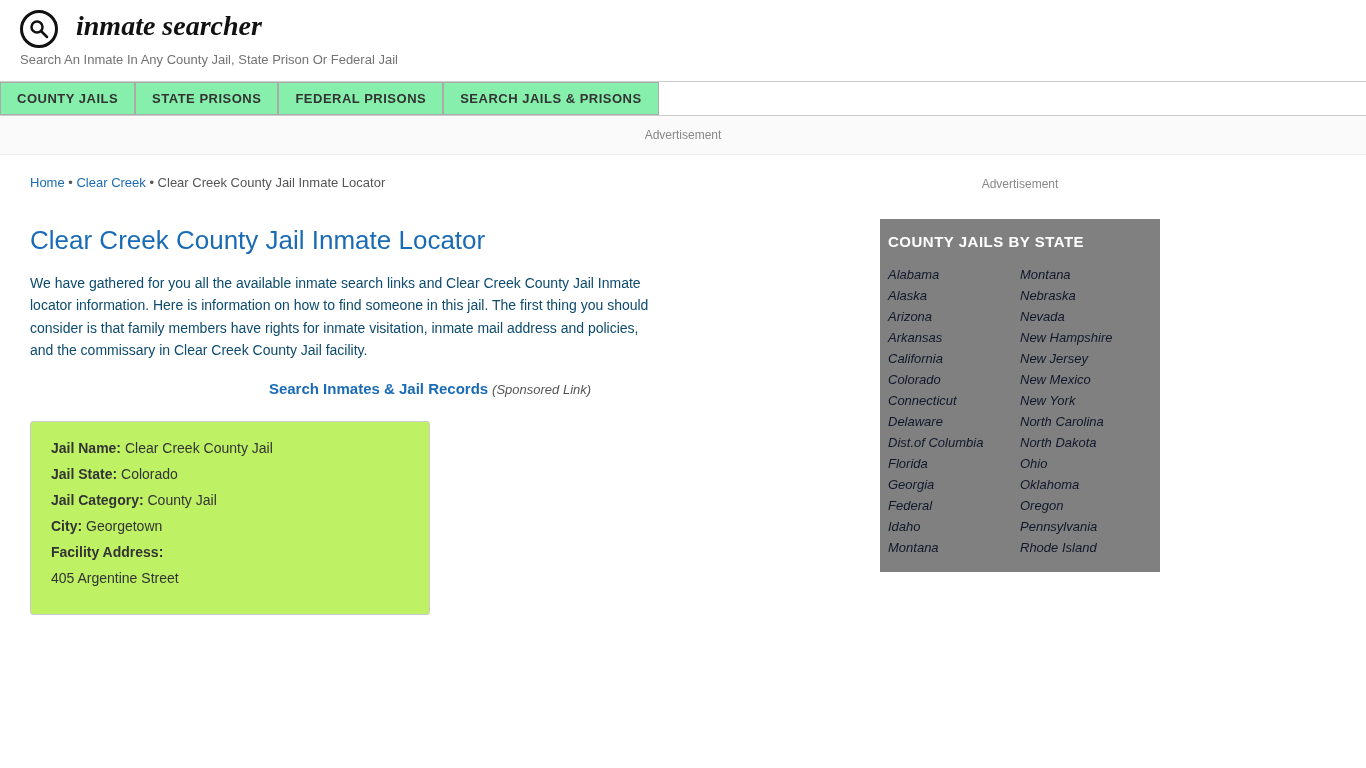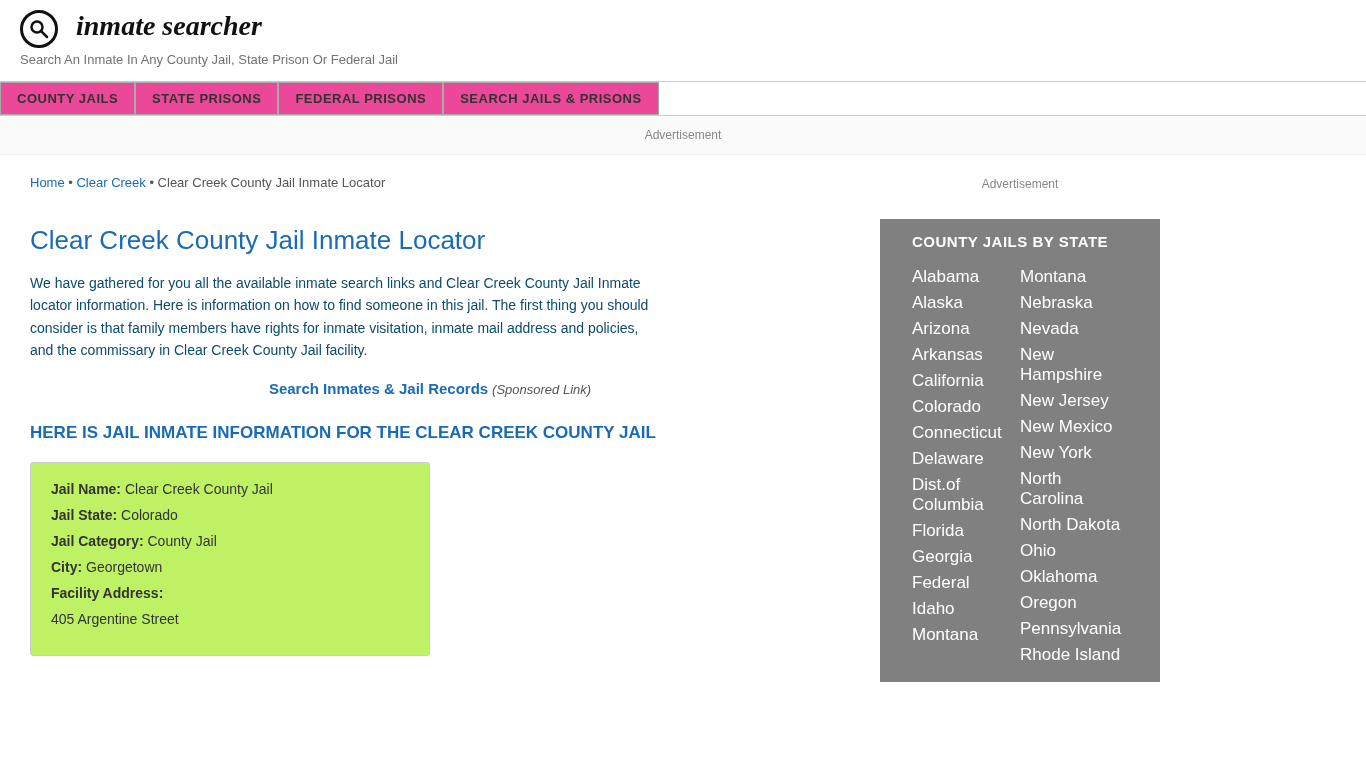--- a/index.html
+++ b/index.html
@@ -7,21 +7,21 @@
 
     
     #header { padding: 10px 20px 6px 20px; border-bottom: 1px solid #ccc; }
     #logo-area { display: flex; align-items: flex-start; gap: 18px; margin-bottom: 4px; }
     #logo-icon { width: 38px; height: 38px; border: 3px solid #111; border-radius: 50%; display: flex; align-items: center; justify-content: center; font-size: 18px; color: #111; font-weight: bold; background: #fff; }
     #logo-text { font-size: 28px; font-weight: bold; font-style: italic; color: #111; font-family: Georgia, serif; }
     #tagline { font-size: 13px; color: #737373; margin-bottom: 8px; }
 
     
     #nav { display: flex; gap: 0; margin-bottom: 0; }
-    .nav-btn { border: 1px solid #aaa; background: #ec4899; padding: 8px 16px; font-size: 13px; font-weight: bold; color: #333; cursor: pointer; letter-spacing: 0.5px; }
+    .nav-btn { border: 1px solid #aaa; background: #86efac; padding: 8px 16px; font-size: 13px; font-weight: bold; color: #333; cursor: pointer; letter-spacing: 0.5px; }
 
     
     .divider { border: none; border-top: 1px solid #ccc; margin: 0; }
 
     
     #ad-bar { text-align: center; padding: 12px; color: #888; font-size: 12px; background: #fafafa; border-bottom: 1px solid #eee; }
 
     
     #main-layout { display: flex; padding: 0; }
 
@@ -50,24 +50,24 @@
     #info-box { border: 1px solid #ccc; background: #bef264; padding: 18px 20px; max-width: 400px; border-radius: 3px; }
     .info-row { margin-bottom: 10px; font-size: 14px; }
     .info-label { font-weight: bold; }
     .info-value { font-weight: normal; }
 
     
     #sidebar { width: 320px; min-width: 290px; padding: 10px 20px; flex-shrink: 0; }
     #sidebar-ad { text-align: center; color: #888; font-size: 12px; margin-bottom: 16px; padding: 12px; }
 
     
-    #county-jails-box { background: #808080; color: #fff; padding: 14px 32px; }
+    #county-jails-box { background: #808080; color: #fff; padding: 14px 8px; }
     #county-jails-title { font-size: 15px; font-weight: bold; color: #fff; text-transform: uppercase; margin-bottom: 14px; letter-spacing: 0.5px; }
     #states-grid { display: grid; grid-template-columns: 1fr 1fr; gap: 2px 0; }
-    .state-link { color: #ffffff; text-decoration: none; font-size: 17px; padding: 3px 0; display: block; }
+    .state-link { color: #0f172a; text-decoration: none; font-size: 13px; padding: 3px 0; display: block; font-style: italic; }
   </style>
 </head>
 <body>
 
 <div id="header">
   <div id="logo-area">
     <div id="logo-icon">
       <svg width="20" height="20" viewBox="0 0 20 20">
         <circle cx="8" cy="8" r="5.5" stroke="#111" stroke-width="2.5" fill="none"></circle>
         <line x1="12.5" y1="12.5" x2="18" y2="18" stroke="#111" stroke-width="2.5" stroke-linecap="round"></line>
@@ -102,21 +102,20 @@
 
     <h1 id="page-title">Clear Creek County Jail Inmate Locator</h1>
 
     <p id="description">We have gathered for you all the available inmate search links and Clear Creek County Jail Inmate locator information. Here is information on how to find someone in this jail. The first thing you should consider is that family members have rights for inmate visitation, inmate mail address and policies, and the commissary in Clear Creek County Jail facility.</p>
 
     <div id="search-link">
       <a href="#">Search Inmates &amp; Jail Records</a>
       <span class="sponsored"> </span><span class="sponsored">(Sponsored Link)</span>
     </div>
 
-    <div id="section-heading">HERE IS JAIL INMATE INFORMATION FOR THE CLEAR CREEK COUNTY JAIL</div>
 
     <div id="info-box">
       <div class="info-row">
         <span class="info-label">Jail Name:</span>
         <span class="info-value"> </span><span class="info-value">Clear Creek County Jail</span>
       </div>
       <div class="info-row">
         <span class="info-label">Jail State:</span>
         <span class="info-value"> </span><span class="info-value">Colorado</span>
       </div>

